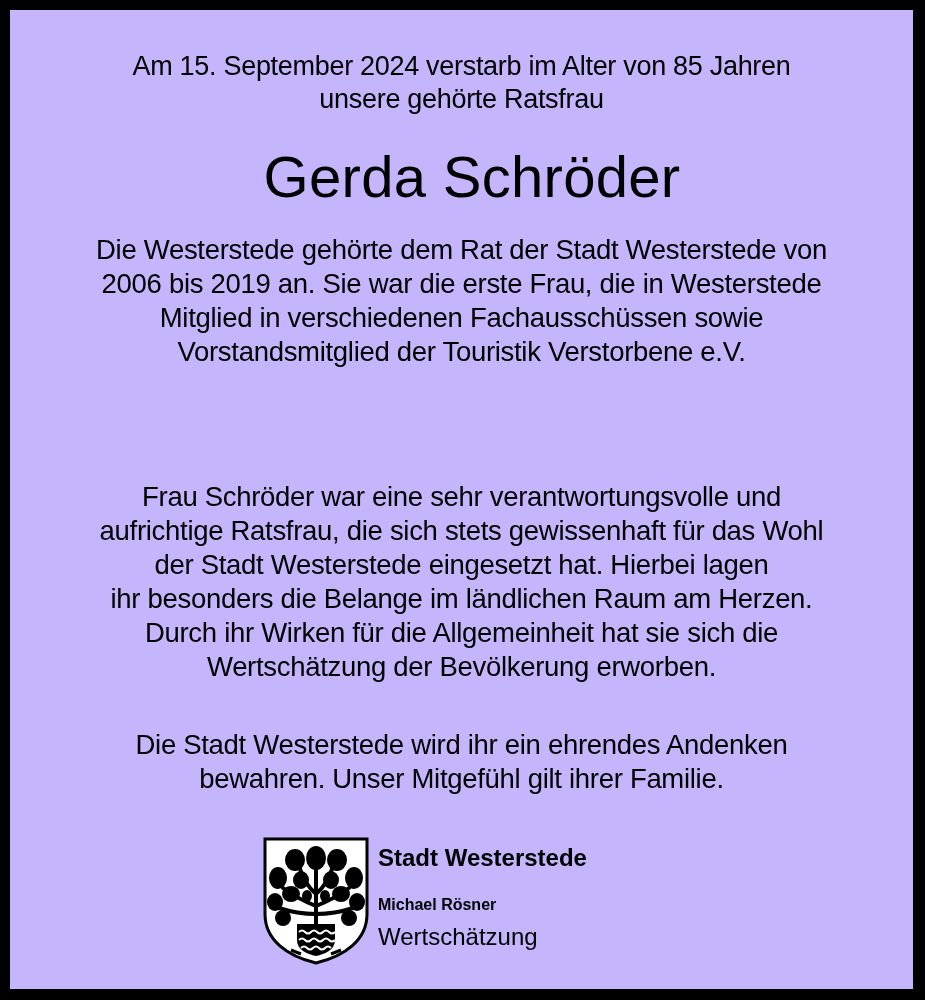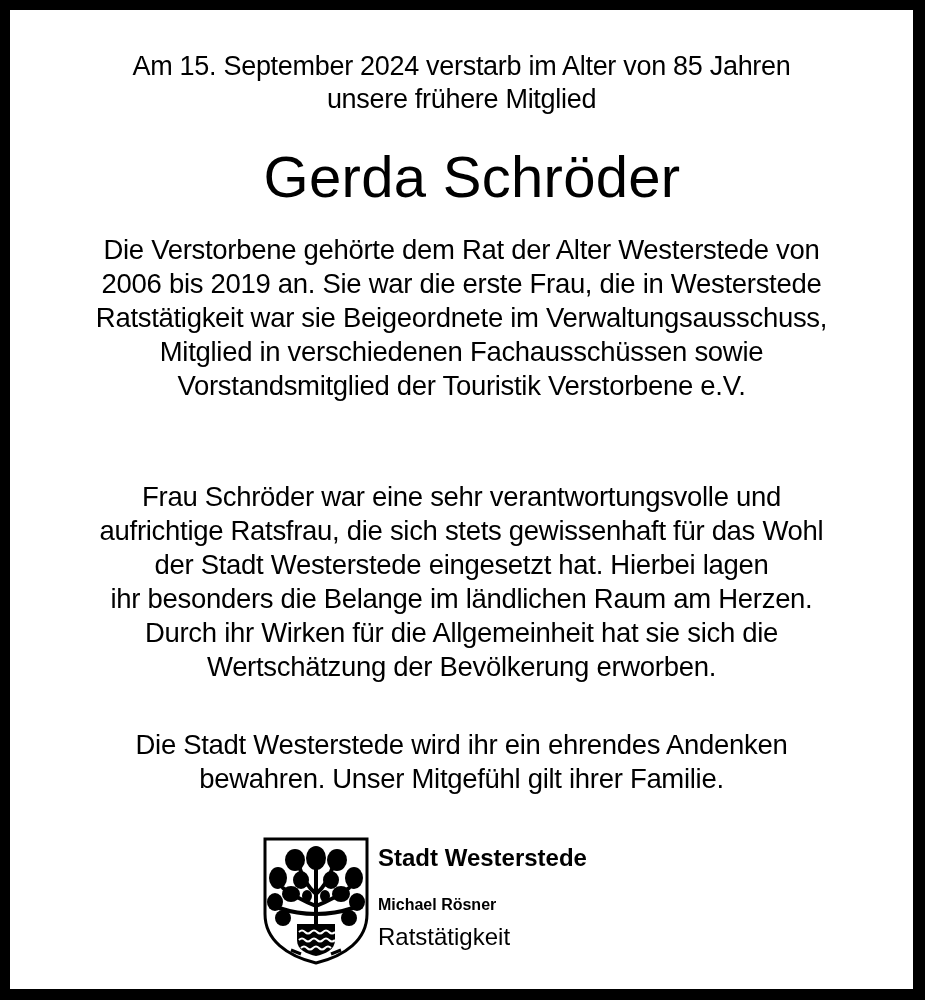--- a/index.html
+++ b/index.html
@@ -3,21 +3,21 @@
 <meta charset="utf-8">
 <style>
   html, body { margin: 0; padding: 0; }
   body {
     width: 925px; height: 1000px; background: #000;
     position: relative; overflow: hidden;
     font-family: "Liberation Sans", sans-serif; color: #000;
   }
   .panel {
     position: absolute; left: 10px; top: 10px; width: 903px; height: 979px;
-    background: #ffffff;
+    background: #c4b5fd;
   }
   .intro {
     position: absolute; left: 0; width: 903px; top: 40px; text-align: center;
     font-size: 27px; line-height: 33px; letter-spacing: -0.3px;
   }
   .name {
     position: absolute; left: 0; width: 924px; top: 132px; text-align: center;
     font-size: 58px; font-weight: normal; line-height: 70px; letter-spacing: 0.3px;
   }
   .para {
@@ -38,29 +38,28 @@
   .sig-name { top: 880px; font-size: 16px; font-weight: bold; line-height: 30px; }
   .sig-role { top: 912px; font-size: 24px; line-height: 30px; }
 </style>
 </head>
 <body>
 
 <div class="panel">
 
   <div class="intro">
     <span class="line">Am 15. September 2024 verstarb im Alter von 85 Jahren</span>
-    <span class="line">unsere frühere Mitglied</span>
+    <span class="line">unsere gehörte Ratsfrau</span>
   </div>
 
   <div class="name">Gerda Schröder</div>
 
   <div class="para p1">
-    <span class="line">Die Verstorbene gehörte dem Rat der Alter Westerstede von</span>
+    <span class="line">Die Westerstede gehörte dem Rat der Stadt Westerstede von</span>
     <span class="line">2006 bis 2019 an. Sie war die erste Frau, die in Westerstede</span>
-    <span class="line">Ratstätigkeit war sie Beigeordnete im Verwaltungsausschuss,</span>
     <span class="line">Mitglied in verschiedenen Fachausschüssen sowie</span>
     <span class="line">Vorstandsmitglied der Touristik Verstorbene e.V.</span>
   </div>
 
   <div class="para p3">
     <span class="line">Die Stadt Westerstede wird ihr ein ehrendes Andenken</span>
     <span class="line">bewahren. Unser Mitgefühl gilt ihrer Familie.</span>
   </div>
 
   <div class="para p2">
@@ -110,15 +109,15 @@
         <path d="M38 96 q3 -3 6 0 t6 0 t6 0 t6 0 t6 0 t6 0"></path>
         <path d="M38 104 q3 -3 6 0 t6 0 t6 0 t6 0 t6 0 t6 0"></path>
         <path d="M40 112 q3 -3 6 0 t6 0 t6 0 t6 0 t6 0"></path>
       </g>
       <path d="M30 114 L40 118 M80 114 L70 118" stroke="#000" stroke-width="3"></path>
     </svg>
   </div>
 
   <div class="sig sig-org">Stadt Westerstede</div>
   <div class="sig sig-name">Michael Rösner</div>
-  <div class="sig sig-role">Ratstätigkeit</div>
+  <div class="sig sig-role">Wertschätzung</div>
 
 </div>
 
 </body></html>

